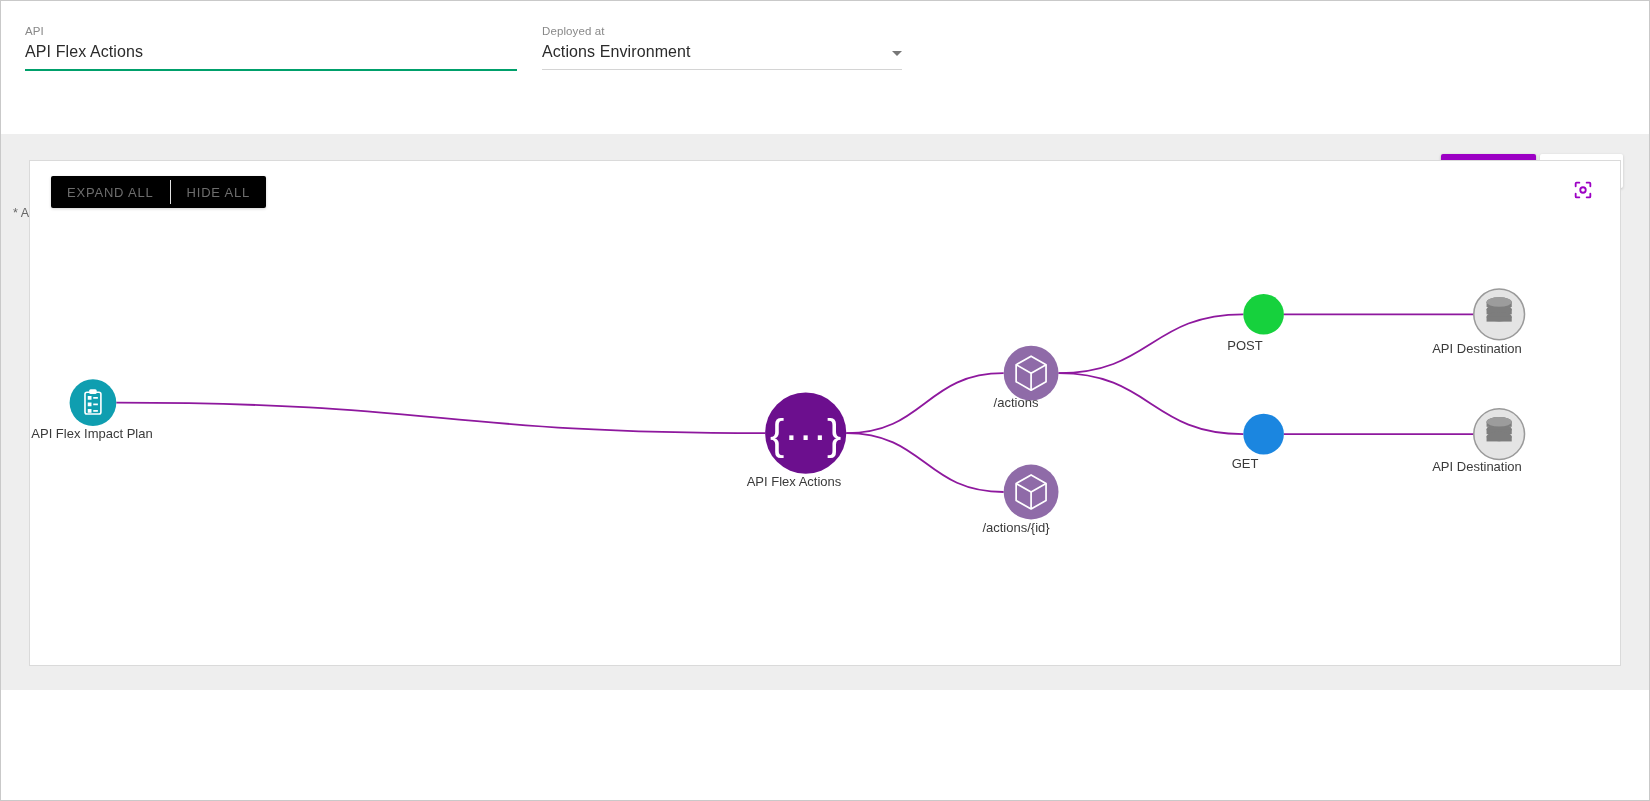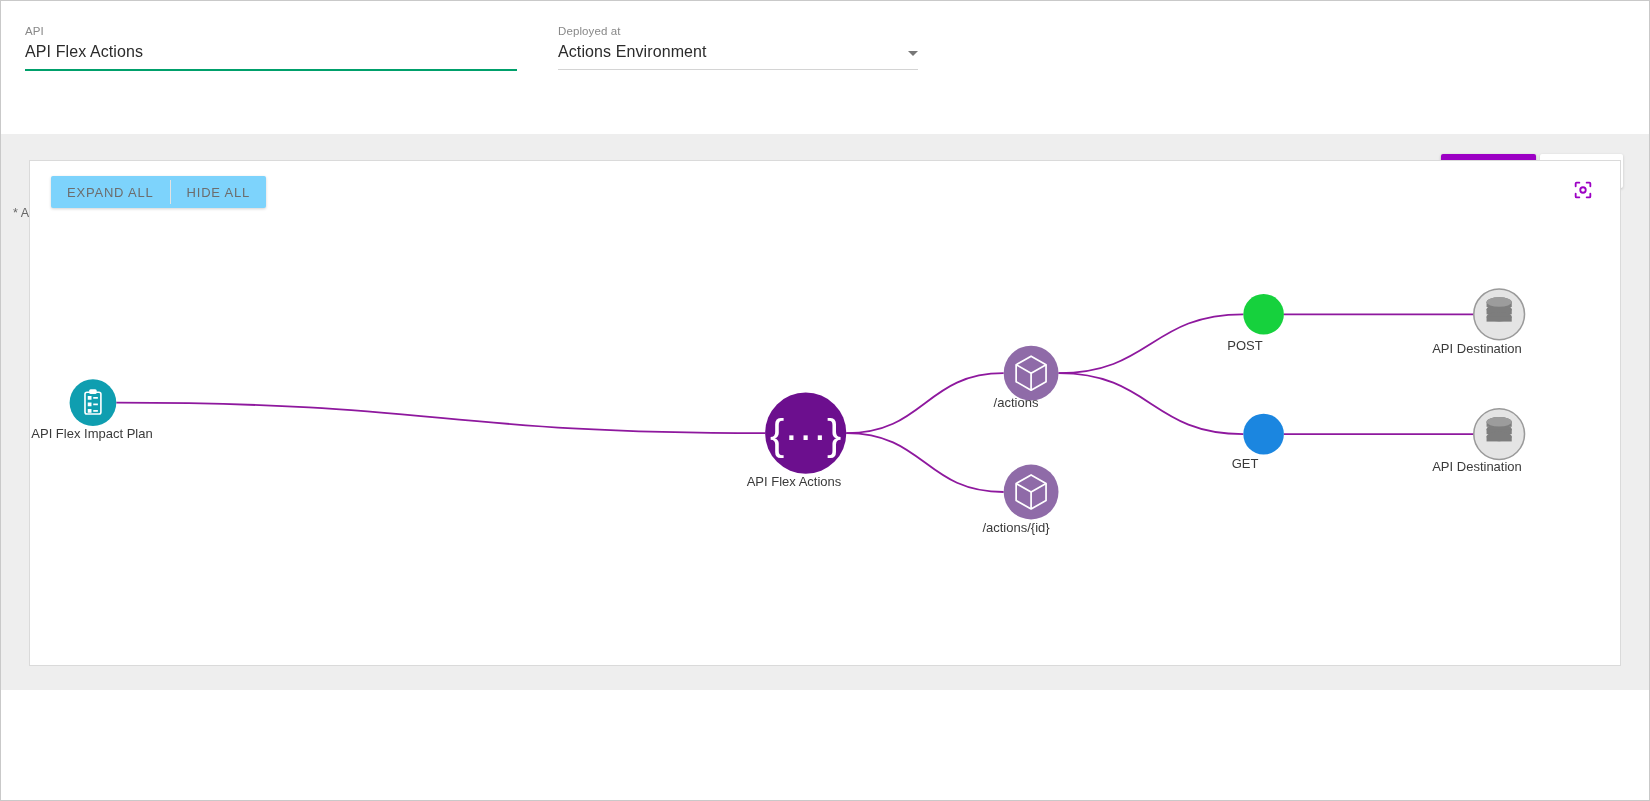--- a/index.html
+++ b/index.html
@@ -42,21 +42,21 @@
   
   .filter-bar {
     position: relative;
     background: #ffffff;
     height: 133px;
     padding: 24px 26px 0 24px;
   }
   .filters-row {
     display: flex;
     align-items: flex-start;
-    gap: 16px;
+    gap: 0;
   }
   .field { position: relative; }
   .field-label {
     font-size: 11.5px;
     color: #888888;
     margin-bottom: 6px;
     letter-spacing: 0.1px;
   }
   .field-value {
     font-size: 16px;
@@ -129,21 +129,21 @@
     width: 100%;
     height: 100%;
     border: 1px solid #dadada;
     overflow: hidden;
   }
 
   .toolbar {
     position: absolute;
     left: 21px; top: 15px;
     display: flex;
-    background: #7dd3fc;
+    background: #000000;
     border-radius: 2px;
     box-shadow: 0 1px 3px rgba(0,0,0,0.18);
     z-index: 5;
   }
   .toolbar .tbtn {
     font-family: "Liberation Sans", sans-serif;
     background: transparent;
     border: none;
     font-size: 13px;
     letter-spacing: 0.8px;

